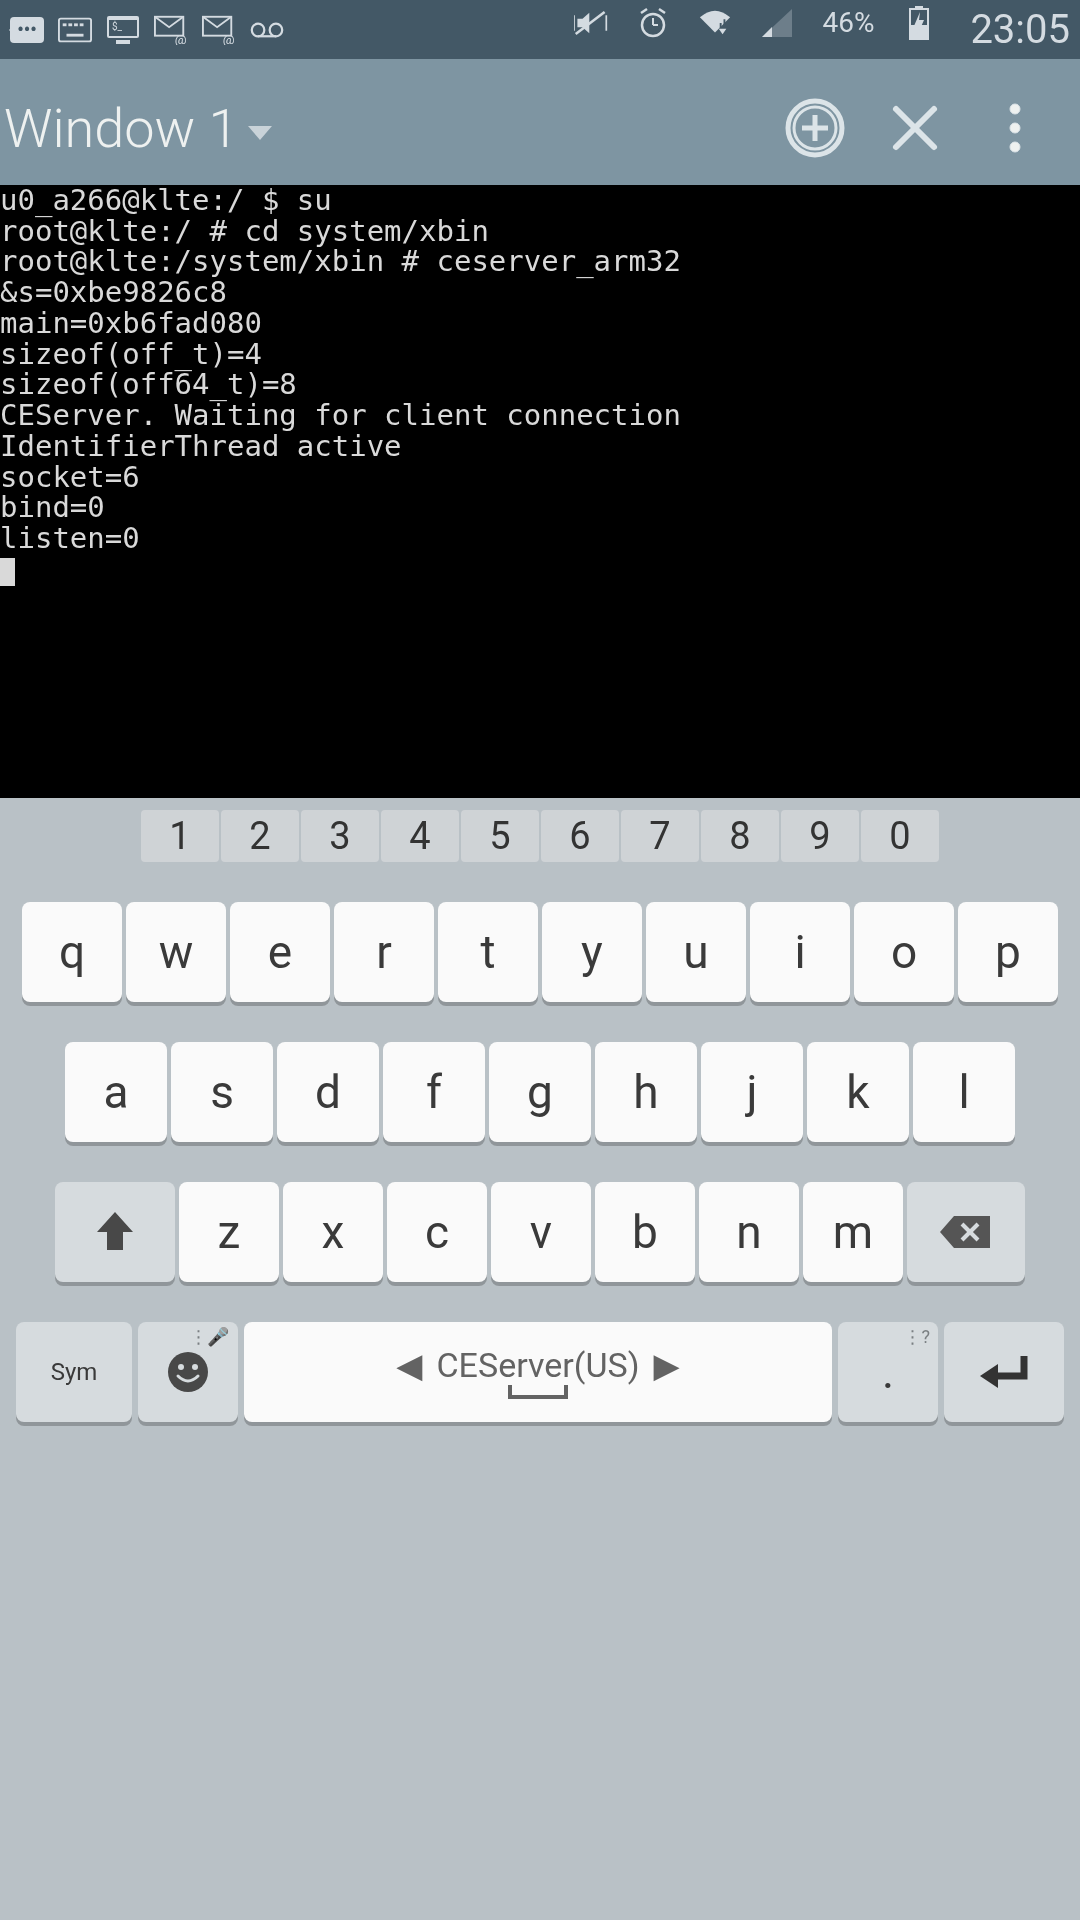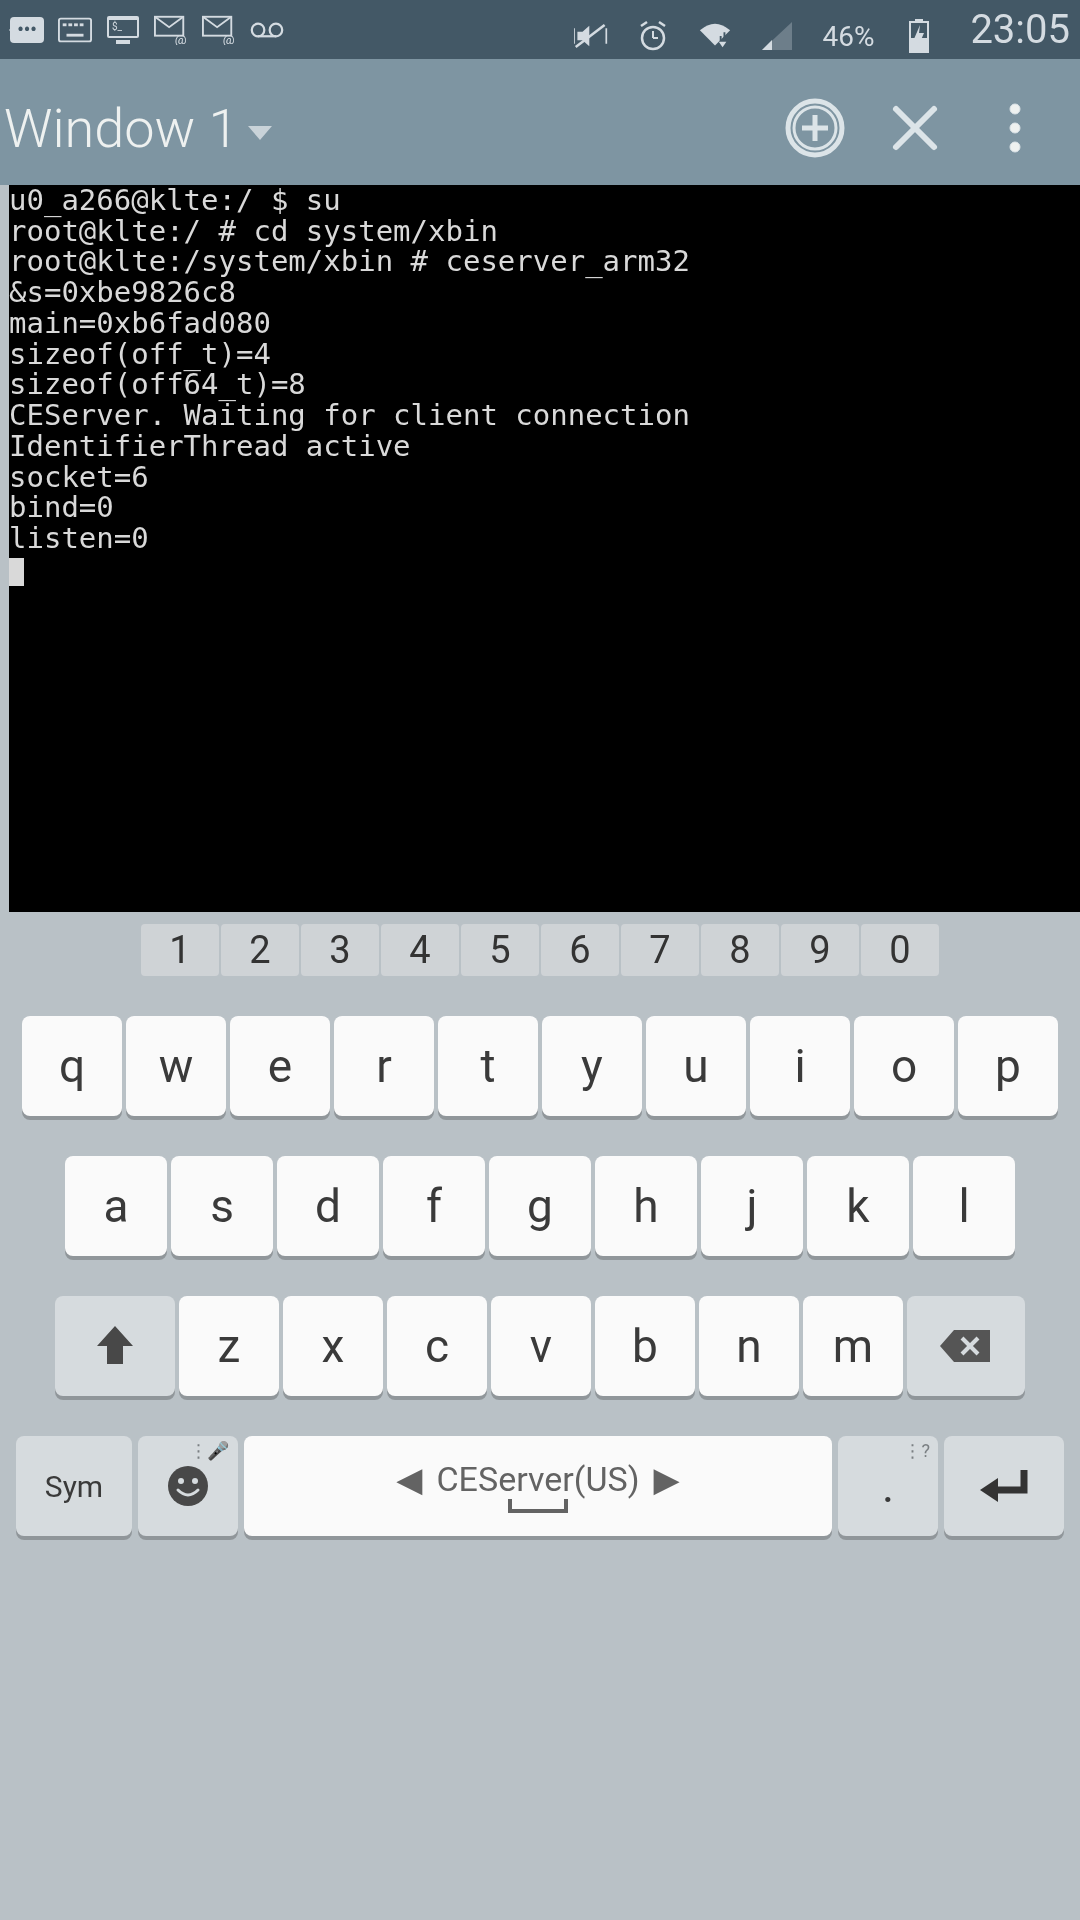--- a/index.html
+++ b/index.html
@@ -1,58 +1,58 @@
 <!DOCTYPE html>
 <html><head>
 <meta charset="utf-8">
 <style>
   * { margin: 0; padding: 0; box-sizing: border-box; }
   html, body { width: 1080px; height: 1920px; overflow: hidden; font-family: -apple-system, Roboto, sans-serif; background: #b9c1c6; }
 
   
   .status-bar { height: 59px; background: #435866; display: flex; align-items: center; color: #d4dbe1; padding: 0 10px; }
   .status-left { display: flex; align-items: center; gap: 14px; flex: 1; }
-  .status-right { display: flex; align-items: flex-end; gap: 28px; }
+  .status-right { display: flex; align-items: flex-start; gap: 28px; }
   .status-icon { width: 34px; height: 34px; display: inline-flex; align-items: center; justify-content: center; }
   .sb-bubble { width: 40px; height: 26px; background: #d4dbe1; border-radius: 4px; position: relative; display:flex; align-items:center; justify-content:center; color:#435866; font-size:18px; font-weight:bold;}
   .sb-bubble::after { content:""; position:absolute; left:-6px; top:8px; border:5px solid transparent; border-right-color:#d4dbe1;}
   .battery-pct { font-size: 28px; color: #d4dbe1; }
   .clock { font-size: 40px; color: #d4dbe1; margin-left: 6px; }
 
   
   .app-header { height: 126px; background: #7e95a2; display: flex; align-items: center; padding: 12px 20px 0 0; justify-content: center; }
   .win-title { color: #eef1f0; font-size: 54px; font-weight: 300; padding-left: 4px; display:flex; align-items:center; gap:10px;}
   .win-title .chev { width:0;height:0;border-left:12px solid transparent;border-right:12px solid transparent;border-top:14px solid #c9d3d9; margin-top:10px;}
   .hdr-spacer { flex: 1; }
   .hdr-btn { width: 90px; height: 90px; display:flex; align-items:center; justify-content:center; color:#dfe6ea; margin-left:10px;}
   .hdr-btn svg { stroke:#dce4e8; }
 
   
-  .terminal { height: 727px; background: #000; color: #d9d9d9; font-family: "DejaVu Sans Mono","Courier New",monospace; font-size: 29px; line-height: 1.06; padding: 0; white-space: pre; overflow:hidden;margin-left:9px;}
+  .terminal { height: 613px; background: #000; color: #d9d9d9; font-family: "DejaVu Sans Mono","Courier New",monospace; font-size: 29px; line-height: 1.06; padding: 0; white-space: pre; overflow:hidden;}
   .term-cursor { display:inline-block; width:15px; height:28px; background:#d9d9d9; vertical-align:text-bottom;}
 
   
   .keyboard { flex:1; background:#b9c1c6; padding-top:12px;}
   .kb-row { display:flex; justify-content:center; gap:4px; margin-bottom:40px; padding:0 16px;}
   .kb-row.nums { gap:4px; padding:0 14px;}
   .key { background:#fafafa; border-radius:8px; box-shadow:0 4px 0 rgba(0,0,0,.22); display:flex; align-items:center; justify-content:center; color:#3a3a3a; font-size:46px; height:100px; }
   .key.num { background:#cfd3d6; width:78px; height:52px; font-size:38px; border-radius:4px; box-shadow:none; color:#333;}
   .kb-row.nums { margin-bottom:40px; gap:2px;}
   .key.letter { width:100px; }
   .kb-row.r2 .key.letter { width:100px; }
   .kb-row.r3 { padding:0 56px; }
   .kb-row.r3 .key.letter { width:102px; }
   .key.fn { background:#d6dbde; width:120px; }
   .key.shift { width:120px; }
   .key.bksp { width:118px; }
   .key.bksp svg { fill:#555; }
   .kb-row.r4 { padding:0 16px; }
   .kb-row.r4 .key.letter { width:100px;}
   .kb-row.r5 { padding:0 16px; gap:6px; margin-bottom:0;}
-  .key.sym { width:116px; font-size:30px; background:#d6dbde;}
+  .key.sym { width:116px; font-size:24px; background:#d6dbde;}
   .key.emoji { width:100px; background:#d6dbde; position:relative;}
   .key.space { flex:1; background:#fafafa; font-size:34px; color:#636363; display:flex; flex-direction:column; gap:2px; height:100px;}
   .space-top { display:flex; align-items:center; gap:14px;}
   .space-bracket { width:60px; height:14px; border:4px solid #636363; border-top:none; margin-top:-2px;}
   .key.period { width:100px; background:#d6dbde; position:relative;}
   .key.enter { width:120px; background:#d6dbde;}
   .corner-hint { position:absolute; top:4px; right:8px; font-size:18px; color:#7a7f82;}
 </style>
 </head>
 <body>

